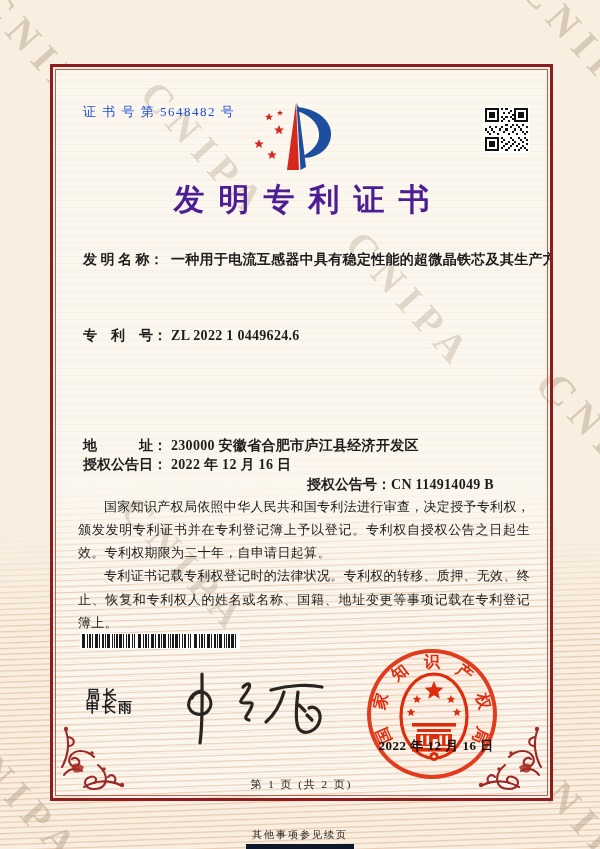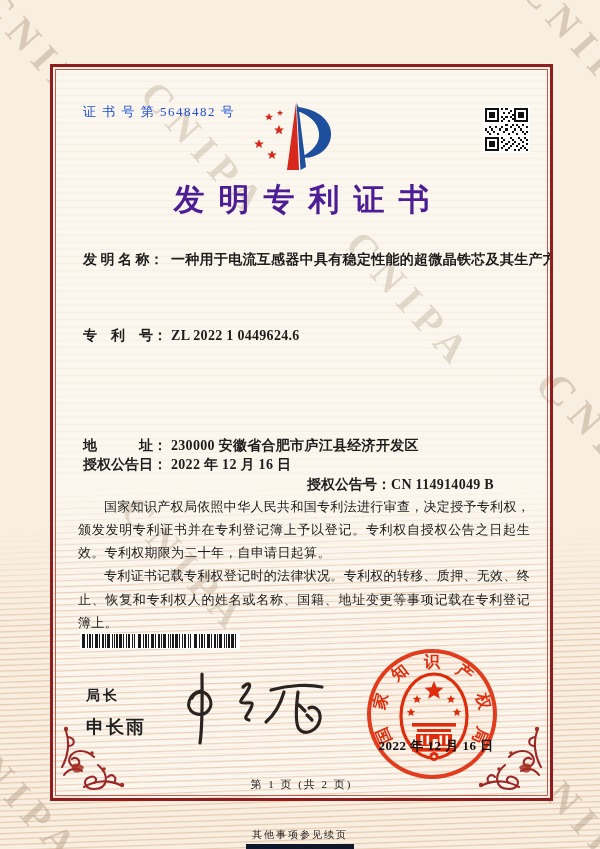--- a/index.html
+++ b/index.html
@@ -41,21 +41,21 @@
   .row .pair2{position:absolute;left:224px;top:0;margin-top:20px;}
   .r0{top:184px}.r1{top:222px}.r2{top:260px}.r3{top:297px}.r4{top:334px}.r5{top:370px}.r6{top:389px}
   
   .paras{position:absolute;left:25px;top:428px;width:452px;}
   .paras p{margin:0;text-indent:2em;font-size:13px;line-height:1.78;letter-spacing:.3px;
            color:#1b1b1b;text-align:justify;font-weight:500;}
   
   .barcode{position:absolute;left:27px;top:566px;width:160px;height:16px;background:#fff;padding:1px 2px;box-sizing:border-box;}
   
   .signer-title{position:absolute;left:33px;top:620px;font-size:14px;font-weight:700;letter-spacing:3px;color:#222;}
-  .signer-name{position:absolute;left:33px;top:648px;font-size:18px;font-weight:700;letter-spacing:2px;color:#222;}
+  .signer-name{position:absolute;left:33px;top:632px;font-size:14px;font-weight:700;letter-spacing:2px;color:#222;}
   .signature{position:absolute;left:118px;top:598px;}
   
   .seal{position:absolute;left:314px;top:582px;width:130px;height:130px;border-radius:50%;
         border:4px solid rgba(222,45,13,.92);box-sizing:border-box;background:rgba(255,80,40,.03);}
   .seal-ch{position:absolute;left:50%;top:50%;font-size:16px;font-weight:700;color:#de2d0d;
            font-family:"Liberation Serif","DejaVu Serif",serif;}
   .emblem{position:absolute;left:22px;top:18px;}
   .seal-date{position:absolute;left:-12px;top:84px;width:154px;text-align:center;
              font-size:13px;font-weight:800;color:#101010;letter-spacing:.5px;z-index:5;white-space:nowrap;}
   

